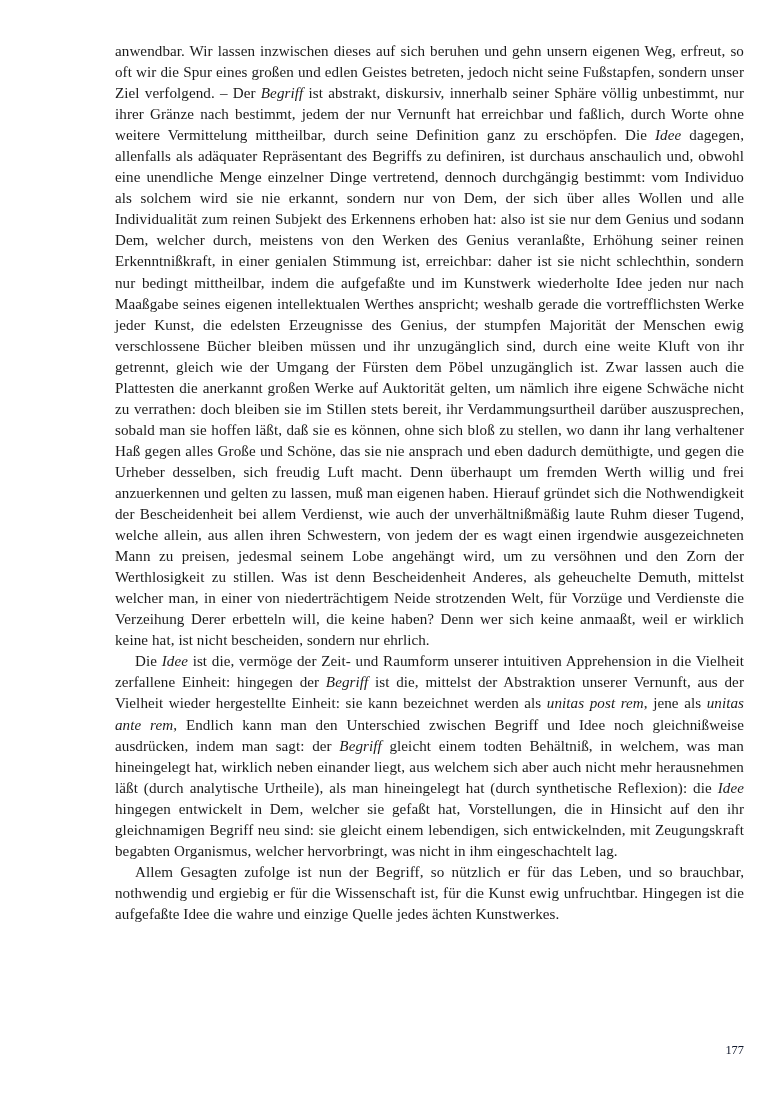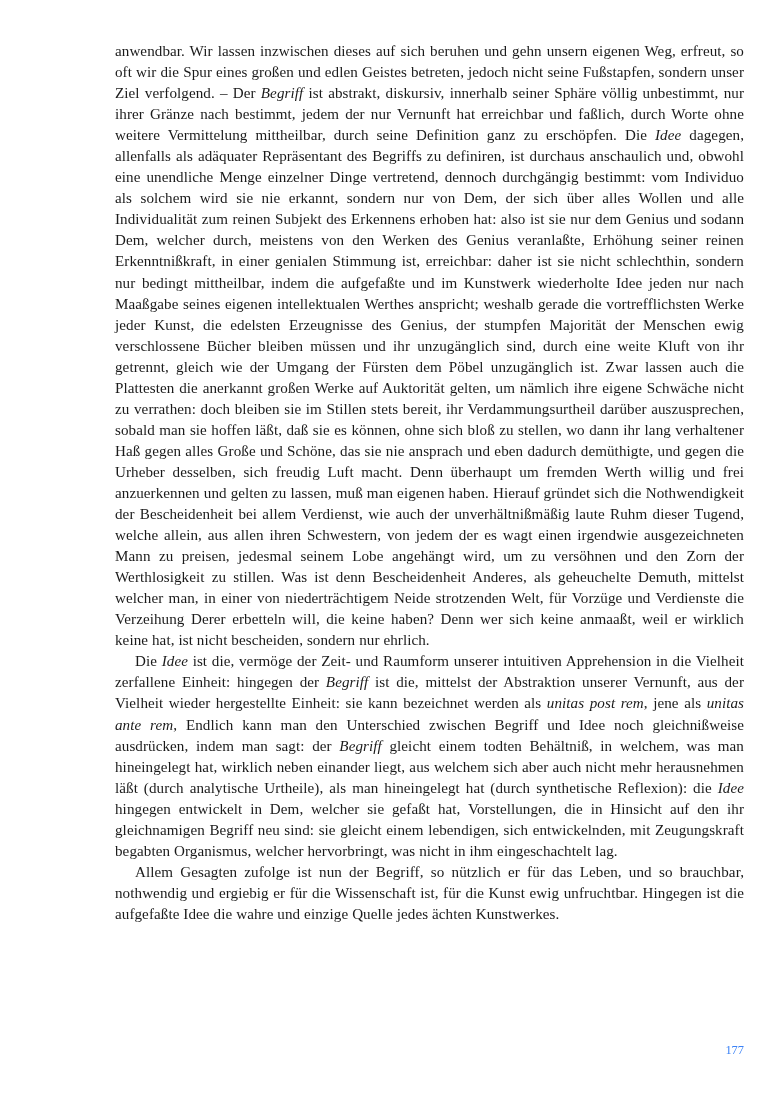--- a/index.html
+++ b/index.html
@@ -48,21 +48,21 @@
   .para i,
   .para em {
     font-style: italic;
   }
   .folio {
     position: absolute;
     right: 34px;
     top: 1043px;
     font-size: 12.4px;
     line-height: 14px;
-    color: #3b82f6;
+    color: #0f172a;
     text-align: right;
     font-family: "Liberation Serif", "DejaVu Serif", serif;
   }
 </style>
 </head>
 <body>
 
 <div class="page">
   <div class="text-block" id="body-text">
       <p class="para" style="text-indent: 0px;"><span>anwendbar. Wir lassen inzwischen dieses auf sich beruhen und gehn unsern eigenen Weg, erfreut, so oft wir die Spur eines großen und edlen Geistes betreten, jedoch nicht seine Fußstapfen, sondern unser Ziel verfolgend. – Der </span><i>Begriff</i><span> ist abstrakt, diskursiv, innerhalb seiner Sphäre völlig unbestimmt, nur ihrer Gränze nach bestimmt, jedem der nur Vernunft hat erreichbar und faßlich, durch Worte ohne weitere Vermittelung mittheilbar, durch seine Definition ganz zu erschöpfen. Die </span><i>Idee</i><span> dagegen, allenfalls als adäquater Repräsentant des Begriffs zu definiren, ist durchaus anschaulich und, obwohl eine unendliche Menge einzelner Dinge vertretend, dennoch durchgängig bestimmt: vom Individuo als solchem wird sie nie erkannt, sondern nur von Dem, der sich über alles Wollen und alle Individualität zum reinen Subjekt des Erkennens erhoben hat: also ist sie nur dem Genius und sodann Dem, welcher durch, meistens von den Werken des Genius veranlaßte, Erhöhung seiner reinen Erkenntnißkraft, in einer genialen Stimmung ist, erreichbar: daher ist sie nicht schlechthin, sondern nur bedingt mittheilbar, indem die aufgefaßte und im Kunstwerk wiederholte Idee jeden nur nach Maaßgabe seines eigenen intellektualen Werthes anspricht; weshalb gerade die vortrefflichsten Werke jeder Kunst, die edelsten Erzeugnisse des Genius, der stumpfen Majorität der Menschen ewig verschlossene Bücher bleiben müssen und ihr unzugänglich sind, durch eine weite Kluft von ihr getrennt, gleich wie der Umgang der Fürsten dem Pöbel unzugänglich ist. Zwar lassen auch die Plattesten die anerkannt großen Werke auf Auktorität gelten, um nämlich ihre eigene Schwäche nicht zu verrathen: doch bleiben sie im Stillen stets bereit, ihr Verdammungsurtheil darüber auszusprechen, sobald man sie hoffen läßt, daß sie es können, ohne sich bloß zu stellen, wo dann ihr lang verhaltener Haß gegen alles Große und Schöne, das sie nie ansprach und eben dadurch demüthigte, und gegen die Urheber desselben, sich freudig Luft macht. Denn überhaupt um fremden Werth willig und frei anzuerkennen und gelten zu lassen, muß man eigenen haben. Hierauf gründet sich die Nothwendigkeit der Bescheidenheit bei allem Verdienst, wie auch der unverhältnißmäßig laute Ruhm dieser Tugend, welche allein, aus allen ihren Schwestern, von jedem der es wagt einen irgendwie ausgezeichneten Mann zu preisen, jedesmal seinem Lobe angehängt wird, um zu versöhnen und den Zorn der Werthlosigkeit zu stillen. Was ist denn Bescheidenheit Anderes, als geheuchelte Demuth, mittelst welcher man, in einer von niederträchtigem Neide strotzenden Welt, für Vorzüge und Verdienste die Verzeihung Derer erbetteln will, die keine haben? Denn wer sich keine anmaaßt, weil er wirklich keine hat, ist nicht bescheiden, sondern nur ehrlich.</span></p>

